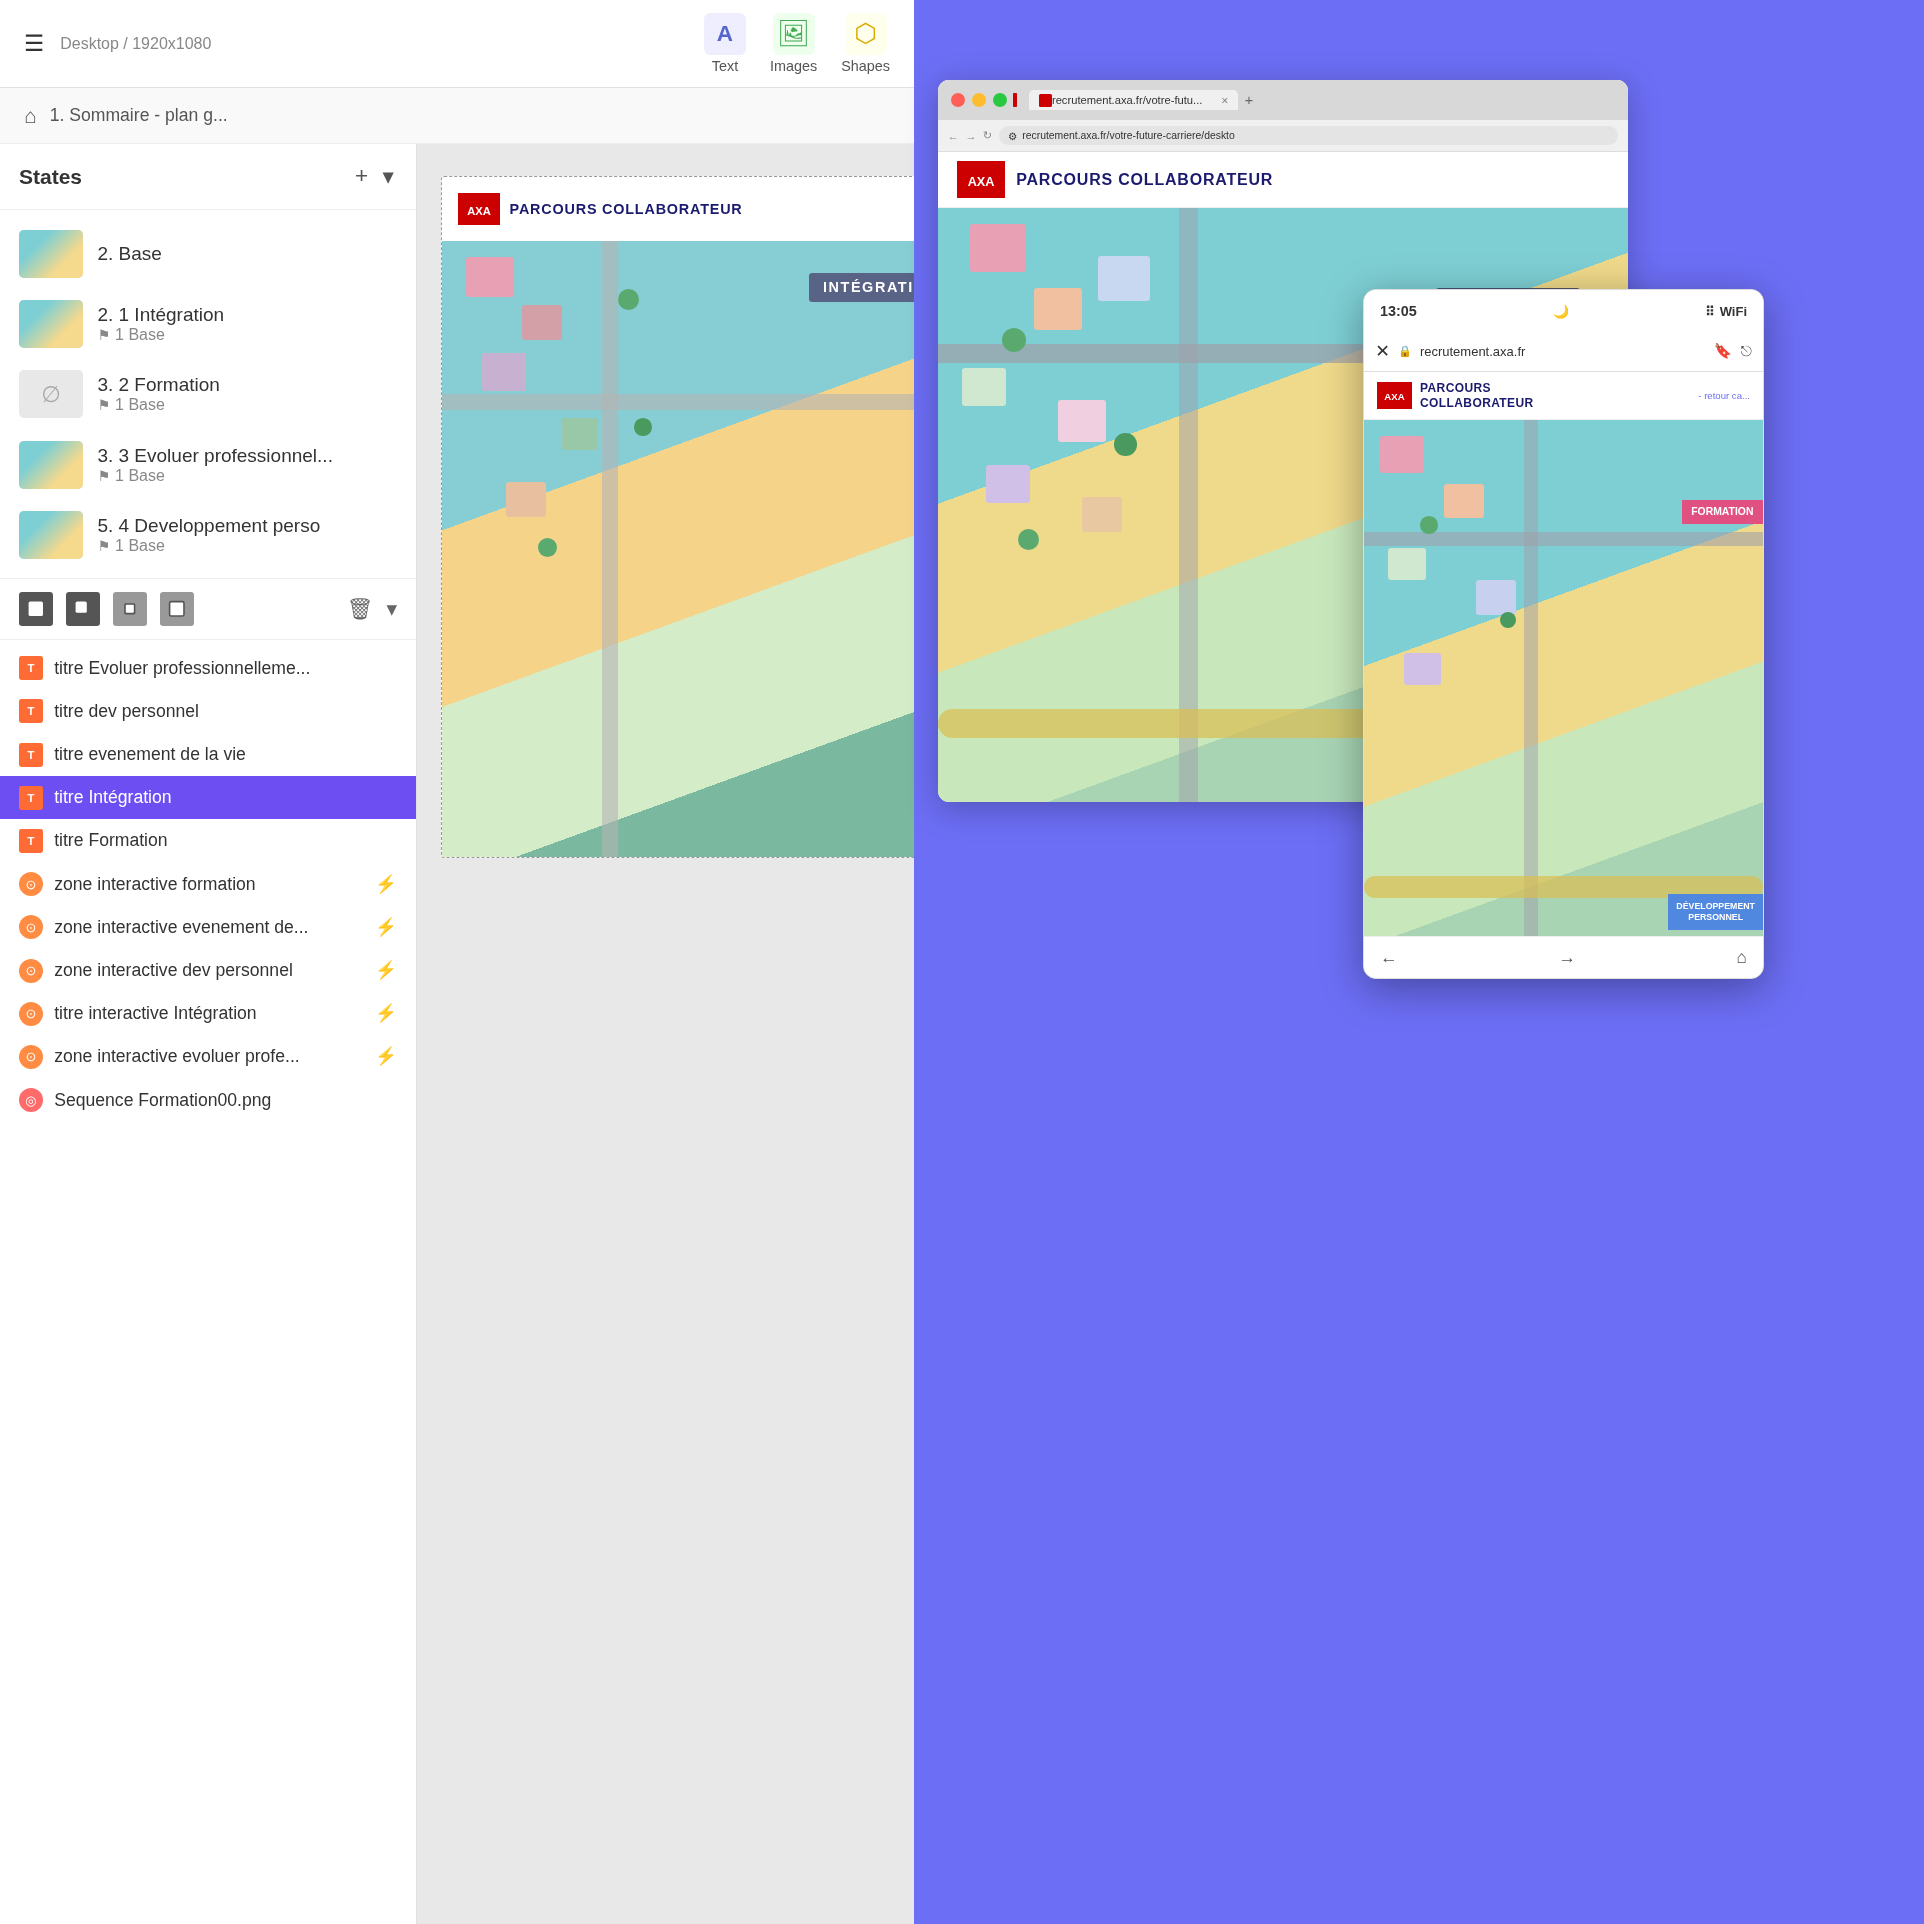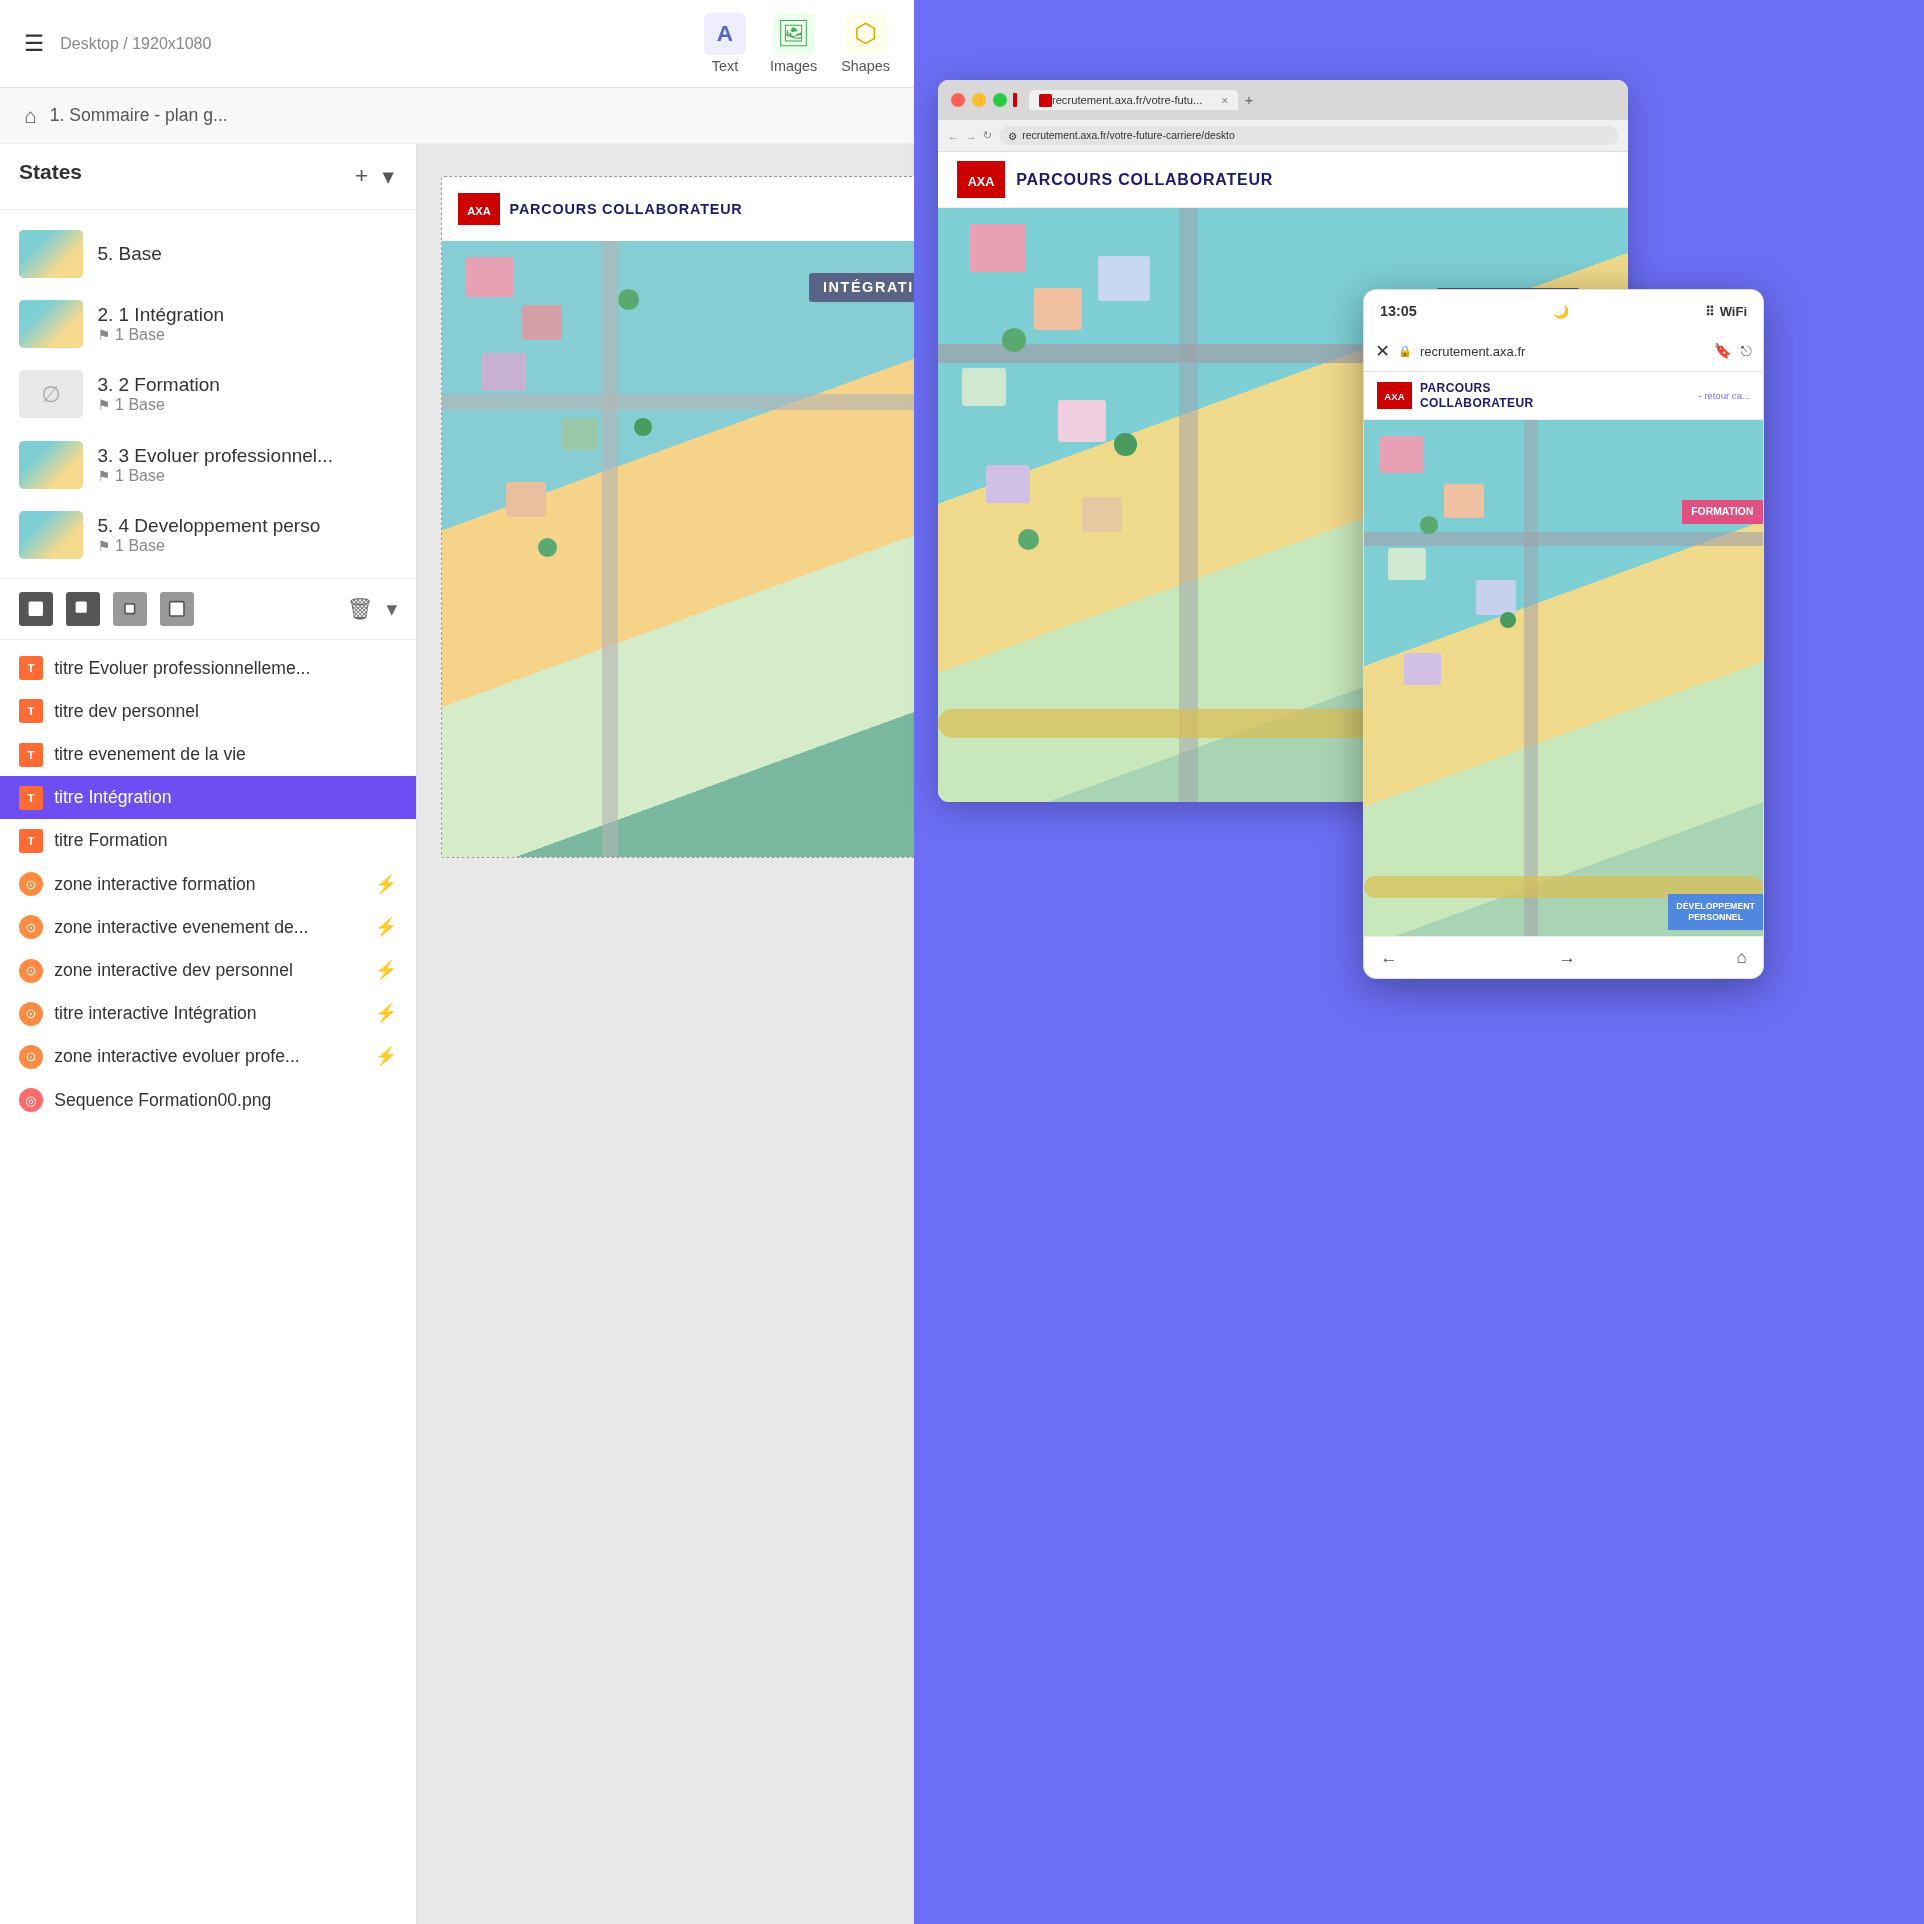--- a/index.html
+++ b/index.html
@@ -122,20 +122,21 @@
       width: 417px;
       background: #fff;
       border-right: 0.8px solid #e0e0e0;
       display: flex;
       flex-direction: column;
       overflow: hidden;
     }
 
     .states-header {
       display: flex;
+      align-items: center;
       justify-content: space-between;
       padding: 16px 19px;
       border-bottom: 0.8px solid #eee;
     }
 
     .states-title {
       font-size: 21px;
       font-weight: 600;
       color: #333;
     }
@@ -786,21 +787,21 @@
           </div>
         </div>
 
         <div class="state-items">
 
           <div class="state-item">
             <div class="state-thumb">
               <div class="state-thumb-map"></div>
             </div>
             <div class="state-info">
-              <div class="state-name">5. Base</div>
+              <div class="state-name">2. Base</div>
             </div>
           </div>
 
           <div class="state-item">
             <div class="state-thumb">
               <div class="state-thumb-map"></div>
             </div>
             <div class="state-info">
               <div class="state-name">2. 1 Intégration</div>
               <div class="state-parent">

